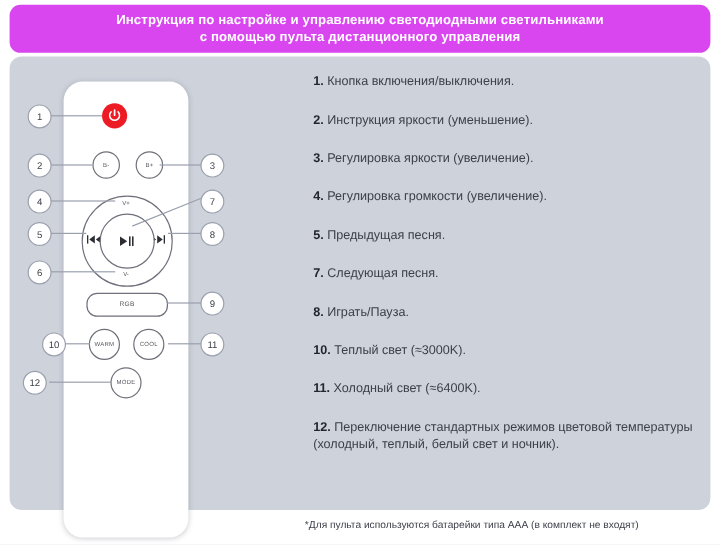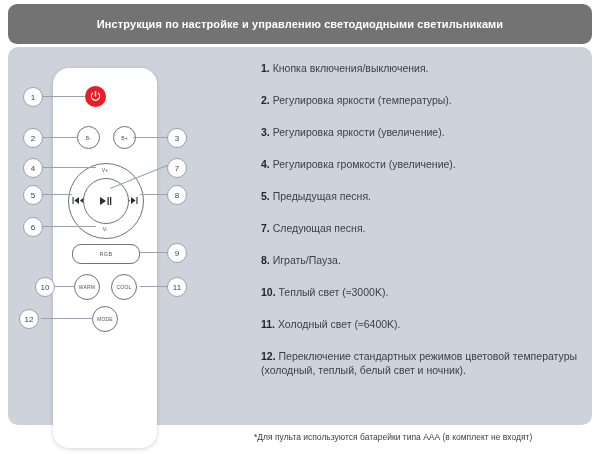--- a/index.html
+++ b/index.html
@@ -8,21 +8,21 @@
     background:#ffffff;
     font-family:"Liberation Sans","DejaVu Sans",sans-serif;
     overflow:hidden;
     position:relative;
   }
   #page{position:absolute;left:0;top:0;width:600px;height:454px;}
 
   
   .header{
     position:absolute;left:8px;top:4px;width:584px;height:40px;
-    background:#737373;border-radius:9px;
+    background:#d946ef;border-radius:9px;
     display:flex;flex-direction:column;align-items:center;justify-content:center;
     color:#ffffff;font-weight:bold;font-size:11px;line-height:14px;
     letter-spacing:.1px;text-align:center;
   }
   .header .l{display:block;white-space:nowrap;}
 
   
   .panel{
     position:absolute;left:8px;top:47px;width:584px;height:378px;
     background:#ced2db;border-radius:10px;
@@ -103,20 +103,21 @@
     font-size:8.5px;color:#3c4049;margin-left:40px;
   }
 </style>
 </head>
 <body>
 
 <div id="page">
 
   <div class="header">
     <span class="l">Инструкция по настройке и управлению светодиодными светильниками</span>
+    <span class="l">с помощью пульта дистанционного управления</span>
   </div>
 
   <div class="panel"></div>
 
   <div class="remote">
 
     <div class="pwr">
       <span>
         <svg width="13" height="13" viewBox="0 0 24 24">
           <path d="M12 3.2 V11" stroke="#ffffff" stroke-width="2.6" stroke-linecap="round" fill="none"></path>
@@ -225,21 +226,21 @@
     </div>
   <div class="callout" style="left:167px;top:277px;">
       <span>11</span>
     </div>
   <div class="callout" style="left:19px;top:309px;">
       <span>12</span>
     </div>
 
   <div class="list" id="instruction-list">
       <div class="item"><b>1.</b><span> Кнопка включения/выключения.</span></div>
-      <div class="item"><b>2.</b><span> Регулировка яркости (температуры).</span></div>
+      <div class="item"><b>2.</b><span> Инструкция яркости (уменьшение).</span></div>
       <div class="item"><b>3.</b><span> Регулировка яркости (увеличение).</span></div>
       <div class="item"><b>4.</b><span> Регулировка громкости (увеличение).</span></div>
       <div class="item"><b>5.</b><span> Предыдущая песня.</span></div>
       <div class="item"><b>7.</b><span> Следующая песня.</span></div>
       <div class="item"><b>8.</b><span> Играть/Пауза.</span></div>
       <div class="item"><b>10.</b><span> Теплый свет (≈3000K).</span></div>
       <div class="item"><b>11.</b><span> Холодный свет  (≈6400K).</span></div>
       <div class="item multi"><b>12.</b><span> Переключение стандартных режимов цветовой температуры (холодный, теплый, белый свет и ночник).</span></div>
     </div>
 

